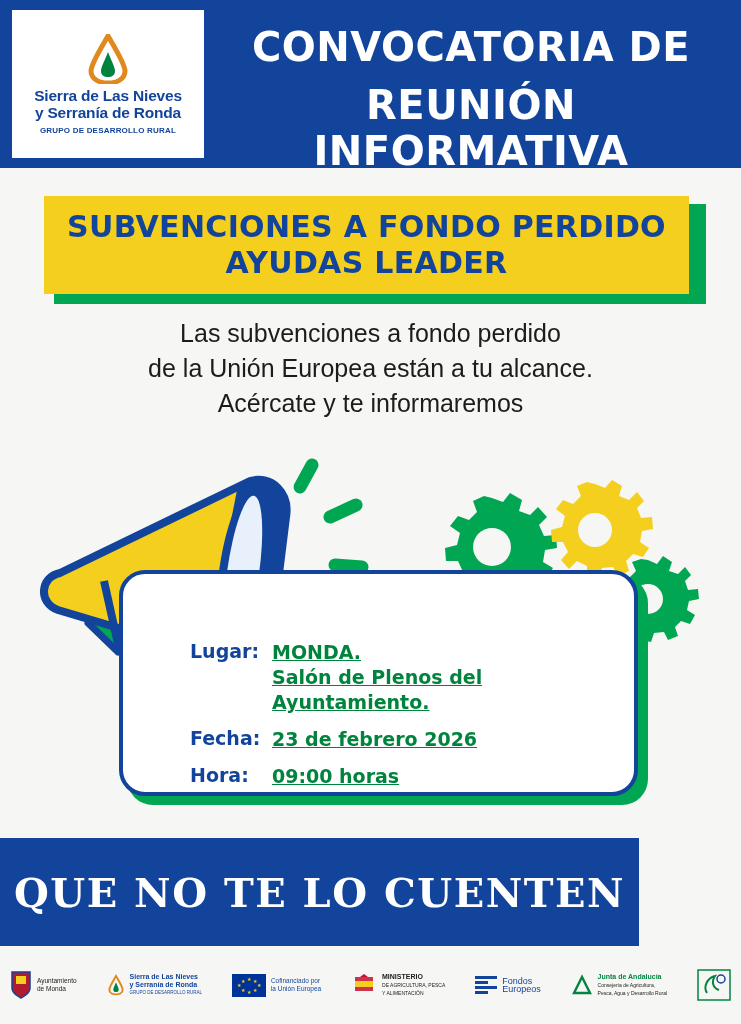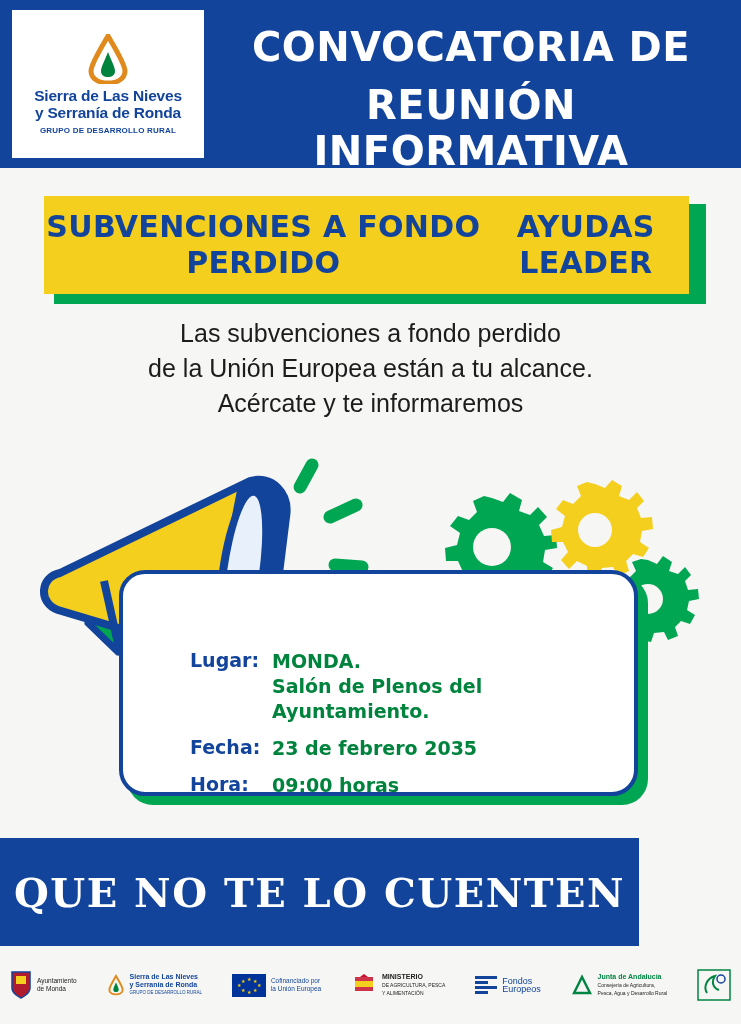--- a/index.html
+++ b/index.html
@@ -100,21 +100,21 @@
     background: #00a651;
   }
   .banner {
     position: absolute;
     top: 0;
     left: 0;
     width: 645px;
     height: 98px;
     background: #f5cf1d;
     display: flex;
-    flex-direction: row;
+    flex-direction: column;
     align-items: center;
     justify-content: center;
   }
   .banner-line {
     color: #12449b;
     font-weight: bold;
     font-size: 30px;
     line-height: 36px;
     letter-spacing: 0.3px;
     font-family: "DejaVu Sans", sans-serif;
@@ -162,41 +162,41 @@
     background: #ffffff;
     border: 4px solid #12449b;
     border-radius: 26px;
     box-sizing: border-box;
   }
   .card-rows {
     position: absolute;
     top: 640px;
     left: 190px;
     width: 440px;
-    margin-top: 9px;
   }
   .row {
     display: flex;
     align-items: flex-start;
     margin-bottom: 12px;
   }
   .row-label {
     color: #12449b;
     font-weight: bold;
     font-size: 19px;
     width: 82px;
     flex: 0 0 82px;
     font-family: "DejaVu Sans", sans-serif;
   }
   .row-value {
     color: #00843d;
     font-weight: bold;
     font-size: 19px;
     line-height: 25px;
     font-family: "DejaVu Sans", sans-serif;
+    text-decoration: underline;
   }
   .row-value .sub { display: block; }
 
   
   .band {
     position: absolute;
     top: 838px;
     left: 0;
     width: 639px;
     height: 108px;
@@ -372,21 +372,21 @@
     <div class="row">
       <div class="row-label">Lugar:</div>
       <div class="row-value">
         <span class="sub">MONDA.</span>
         <span class="sub">Salón de Plenos del Ayuntamiento.</span>
       </div>
     </div>
 
     <div class="row">
       <div class="row-label">Fecha:</div>
-      <div class="row-value">23 de febrero 2035</div>
+      <div class="row-value">23 de febrero 2026</div>
     </div>
 
     <div class="row">
       <div class="row-label">Hora:</div>
       <div class="row-value">09:00 horas</div>
     </div>
   </div>
 
   <div class="band">
     <div class="band-text">QUE NO TE LO CUENTEN</div>

